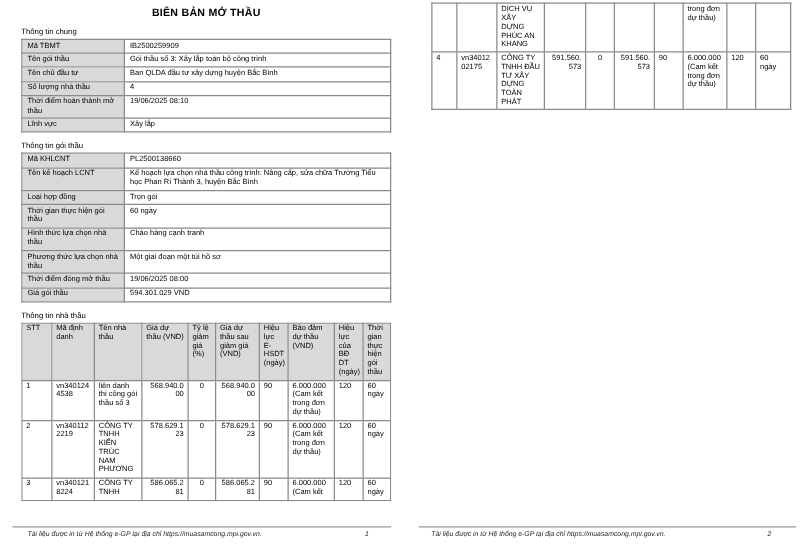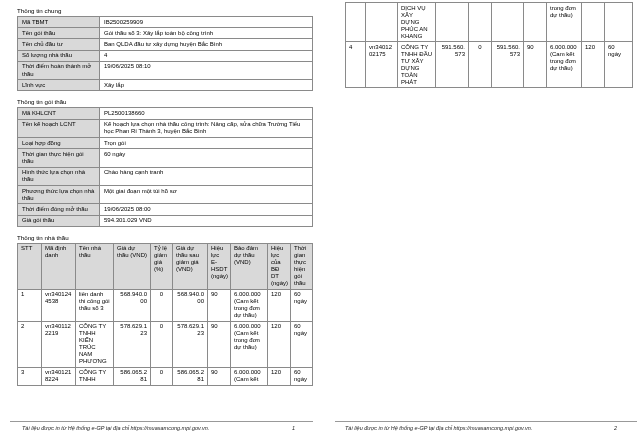--- a/index.html
+++ b/index.html
@@ -32,20 +32,21 @@
           padding-top:3px;}
   #page1 .footer{left:10px;right:7px;padding-left:12px;padding-right:18px;}
   #page2 .footer{left:15px;right:3px;padding-left:10px;padding-right:20px;}
 </style>
 </head>
 <body>
 
 <div class="page" id="page1">
   <div class="content1">
 
+    <div class="doc-title">BIÊN BẢN MỞ THẦU</div>
 
     <div class="sec-label">Thông tin chung</div>
     <table class="kv">
       <colgroup>
           <col style="width:82px">
           <col>
         </colgroup>
       <tbody>
           <tr>
         <td class="lbl">Mã TBMT</td>

